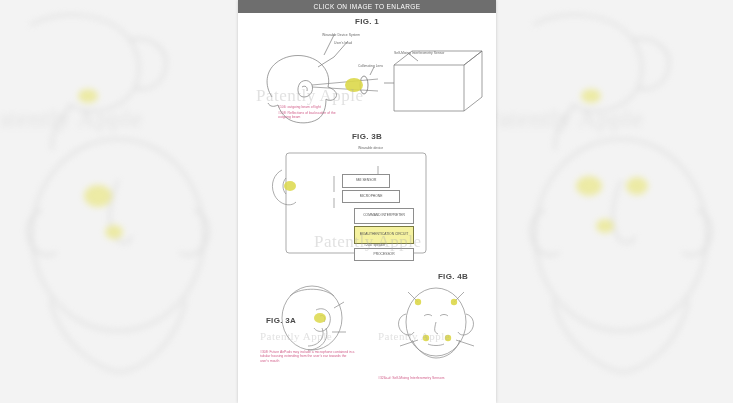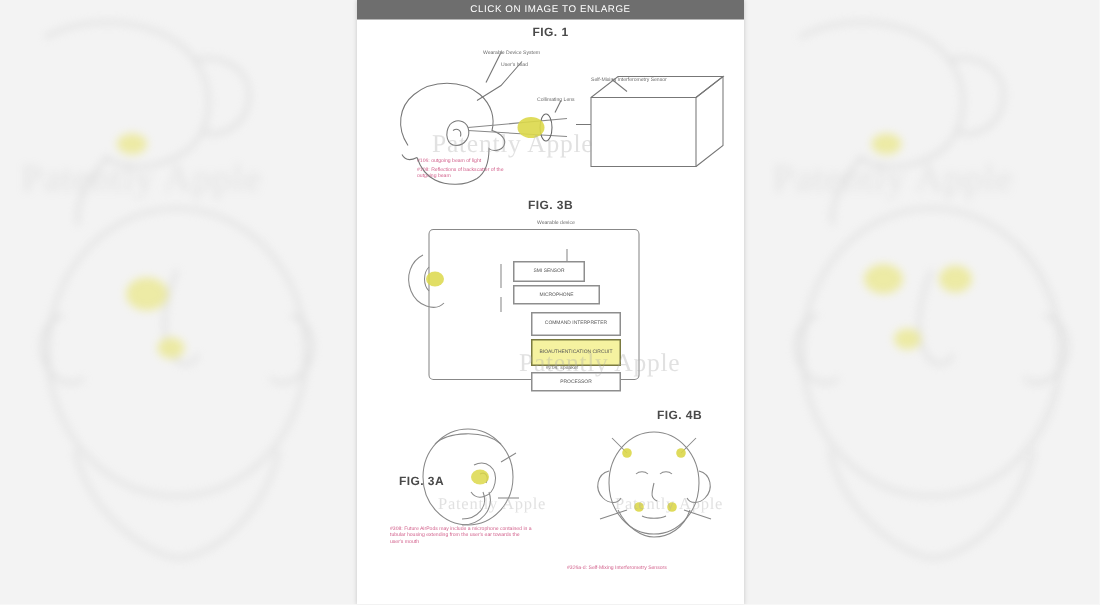--- a/index.html
+++ b/index.html
@@ -88,21 +88,20 @@
   .lbl.wrap { white-space: normal; width: 70px; }
   .lbl.pink { color: #d2618c; }
 
   .wm {
     position: absolute;
     font-size: 17px;
     color: rgba(170,170,170,.35);
     font-family: "Liberation Serif", serif;
     letter-spacing: .5px;
     pointer-events: none;
-    margin-left: 32px;
   }
   .wm.small { font-size: 11px; }
   .wm.bg {
     font-size: 26px;
     color: rgba(175,175,175,.45);
   }
 
   svg { display: block; }
 
   .box-line {

